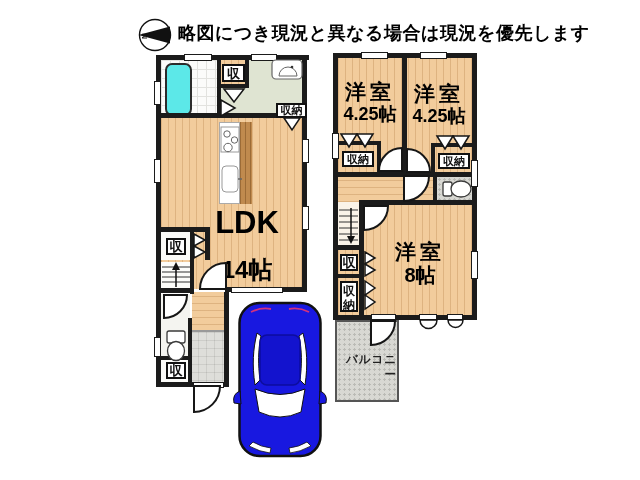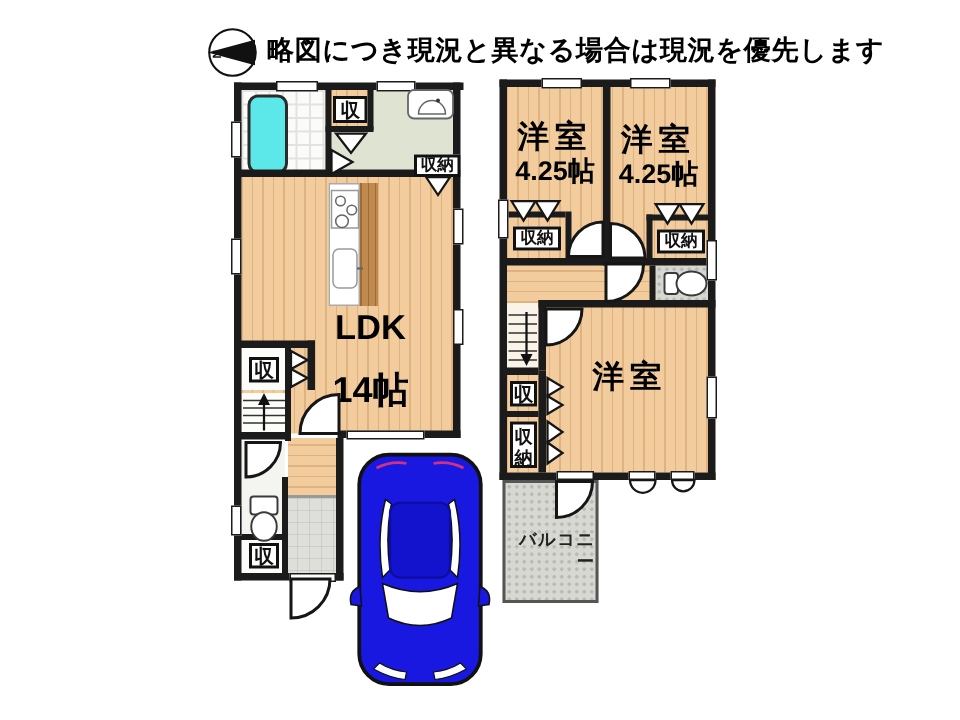--- a/index.html
+++ b/index.html
@@ -87,21 +87,21 @@
     <i class="win" style="left:302px;top:139px;width:7px;height:24px;"></i>
     <i class="win" style="left:302px;top:206px;width:7px;height:24px;"></i>
     <i class="win" style="left:231px;top:287px;width:52px;height:6px;"></i>
     <i class="win" style="left:193px;top:382px;width:31px;height:6px;"></i>
 
     <div class="lbl" style="left:222px;top:64px;width:23px;height:18px;">収</div>
     <div class="lbl lbl-s" style="left:276px;top:103px;width:31px;height:15px;">収納</div>
     <div class="lbl" style="left:166px;top:238px;width:20px;height:17px;">収</div>
     <div class="lbl" style="left:166px;top:362px;width:20px;height:17px;">収</div>
     <div class="rt" style="left:198px;top:206px;width:98px;">
-      <div style="font-size:23px;">LDK</div>
+      <div style="font-size:31px;">LDK</div>
       <div style="font-size:24px;margin-top:16px;">14帖</div>
     </div>
   </div>
 
   <div>
     <div class="fl speckle" style="left:335px;top:320px;width:64px;height:82px;border:2px solid #555;z-index:0;"></div>
     <div class="fl wood-v" style="left:338px;top:58px;width:134px;height:257px;"></div>
     <div class="fl wood-h" style="left:338px;top:177px;width:95px;height:25px;"></div>
     <div class="fl speckle" style="left:437px;top:177px;width:35px;height:25px;"></div>
     <div class="fl" style="left:338px;top:202px;width:21px;height:45px;background:#FAF3E8;"></div>
@@ -135,20 +135,21 @@
     <div class="rt" style="left:339px;top:80px;width:62px;">
       <div class="nm" style="font-size:21px;">洋室</div>
       <div style="font-size:18px;">4.25帖</div>
     </div>
     <div class="rt" style="left:407px;top:82px;width:64px;">
       <div class="nm" style="font-size:21px;">洋室</div>
       <div style="font-size:18px;">4.25帖</div>
     </div>
     <div class="rt" style="left:392px;top:240px;width:56px;">
       <div class="nm" style="font-size:21px;">洋室</div>
+      <div style="font-size:20px;">8帖</div>
     </div>
     <div class="lbl lbl-s" style="left:342px;top:151px;width:32px;height:16px;">収納</div>
     <div class="lbl lbl-s" style="left:438px;top:153px;width:32px;height:16px;">収納</div>
     <div class="lbl" style="left:340px;top:254px;width:18px;height:17px;">収</div>
     <div class="lbl lbl-v" style="left:340px;top:281px;width:18px;height:31px;">収納</div>
     <div class="bal-lbl" style="left:339px;top:352px;width:58px;">バルコニー</div>
   </div>
 
   <svg class="overlay" width="640" height="480" viewBox="0 0 640 480">
 

